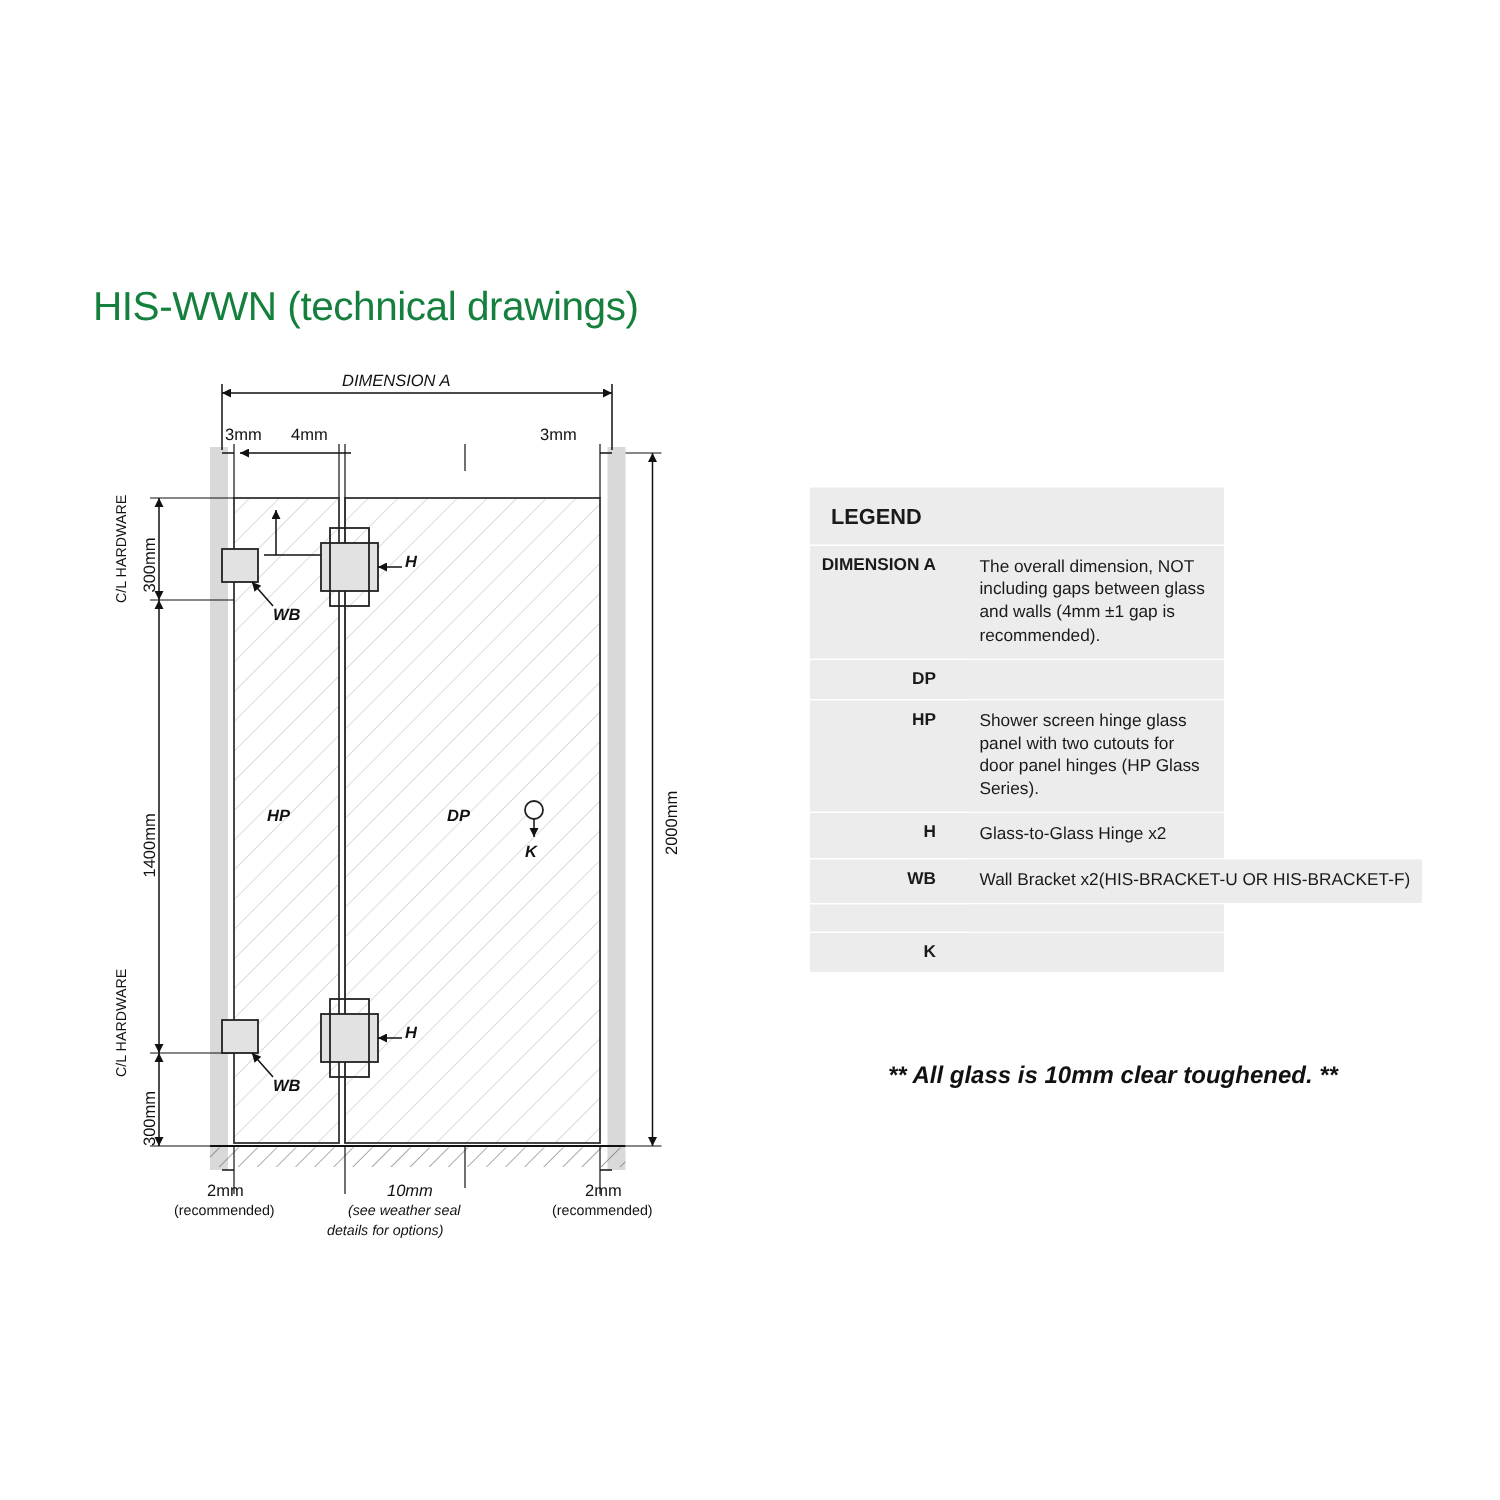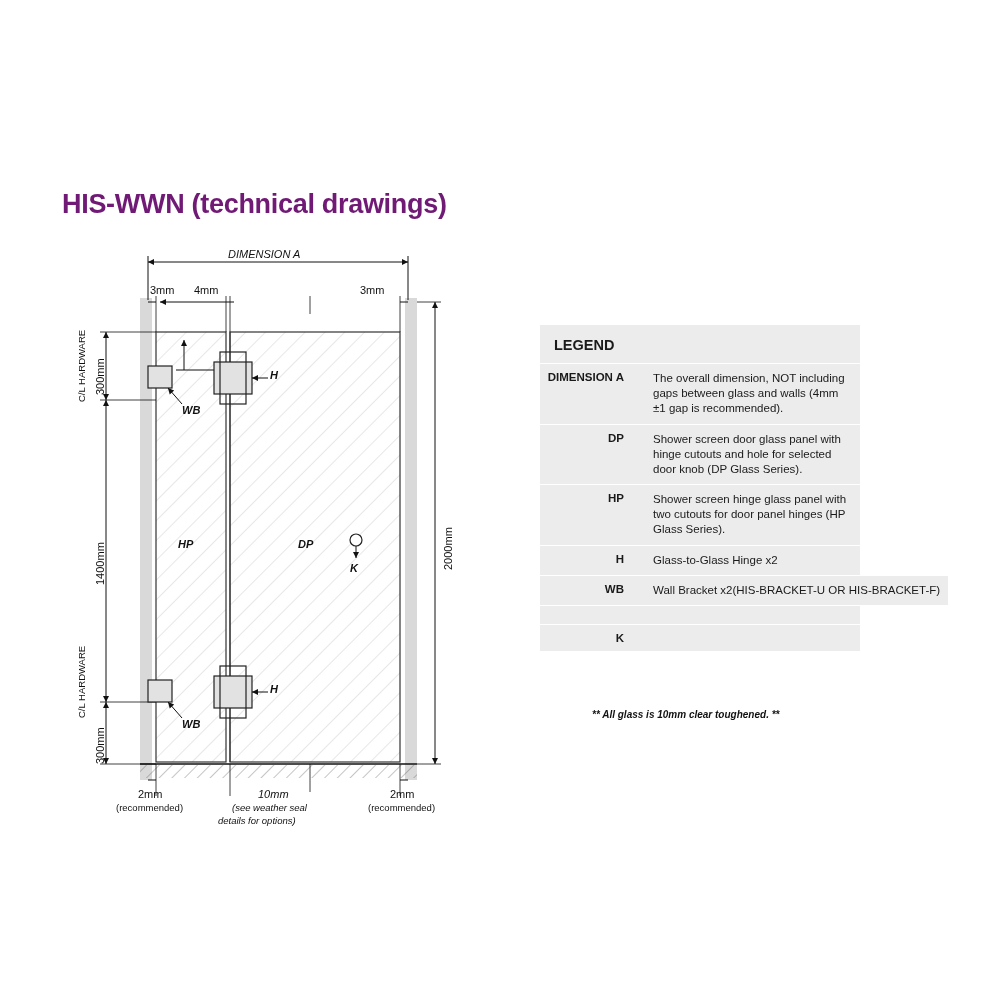--- a/index.html
+++ b/index.html
@@ -13,23 +13,23 @@
     position: relative;
     font-family: "Liberation Sans", sans-serif;
     color: #1a1a1a;
     overflow: hidden;
   }
   #page-title {
     position: absolute;
     left: 62px;
     top: 189px;
     font-size: 27px;
-    font-weight: bold;
+    font-weight: normal;
     letter-spacing: -0.3px;
-    color: #701a75;
+    color: #15803d;
   }
 
   
   #drawing {
     position: absolute;
     left: 60px;
     top: 240px;
     width: 460px;
     height: 600px;
   }
@@ -45,21 +45,21 @@
   .vert {
     transform-origin: 0 0;
     transform: rotate(-90deg);
   }
 
   
   #legend {
     position: absolute;
     left: 540px;
     top: 325px;
-    width: 320px;
+    width: 276px;
     background: #ececec;
   }
   #legend .legend-title {
     font-size: 14.5px;
     font-weight: bold;
     padding: 12px 14px 10px 14px;
     border-bottom: 1px solid #ffffff;
   }
   .legend-row {
     display: flex;
@@ -89,21 +89,21 @@
     overflow: visible;
     text-align: center;
   }
   .legend-row.spacer {
     min-height: 18px;
   }
   #legend-note {
     position: absolute;
     left: 592px;
     top: 709px;
-    font-size: 10px;
+    font-size: 16px;
     font-style: italic;
     font-weight: bold;
     color: #111;
   }
 </style>
 </head>
 <body>
 
 <div id="page-title">HIS-WWN (technical drawings)</div>
 
@@ -223,21 +223,20 @@
 
 <div id="legend">
   <div class="legend-title">LEGEND</div>
 
   <div class="legend-row">
     <div class="code">DIMENSION A</div>
     <div class="desc">The overall dimension, NOT including gaps between glass and walls (4mm ±1 gap is recommended).</div>
   </div>
   <div class="legend-row">
     <div class="code">DP</div>
-    <div class="desc">Shower screen door glass panel with hinge cutouts and hole for selected door knob (DP Glass Series).</div>
   </div>
   <div class="legend-row">
     <div class="code">HP</div>
     <div class="desc">Shower screen hinge glass panel with two cutouts for door panel hinges (HP Glass Series).</div>
   </div>
   <div class="legend-row">
     <div class="code">H</div>
     <div class="desc">Glass-to-Glass Hinge x2</div>
   </div>
   <div class="legend-row wide">

